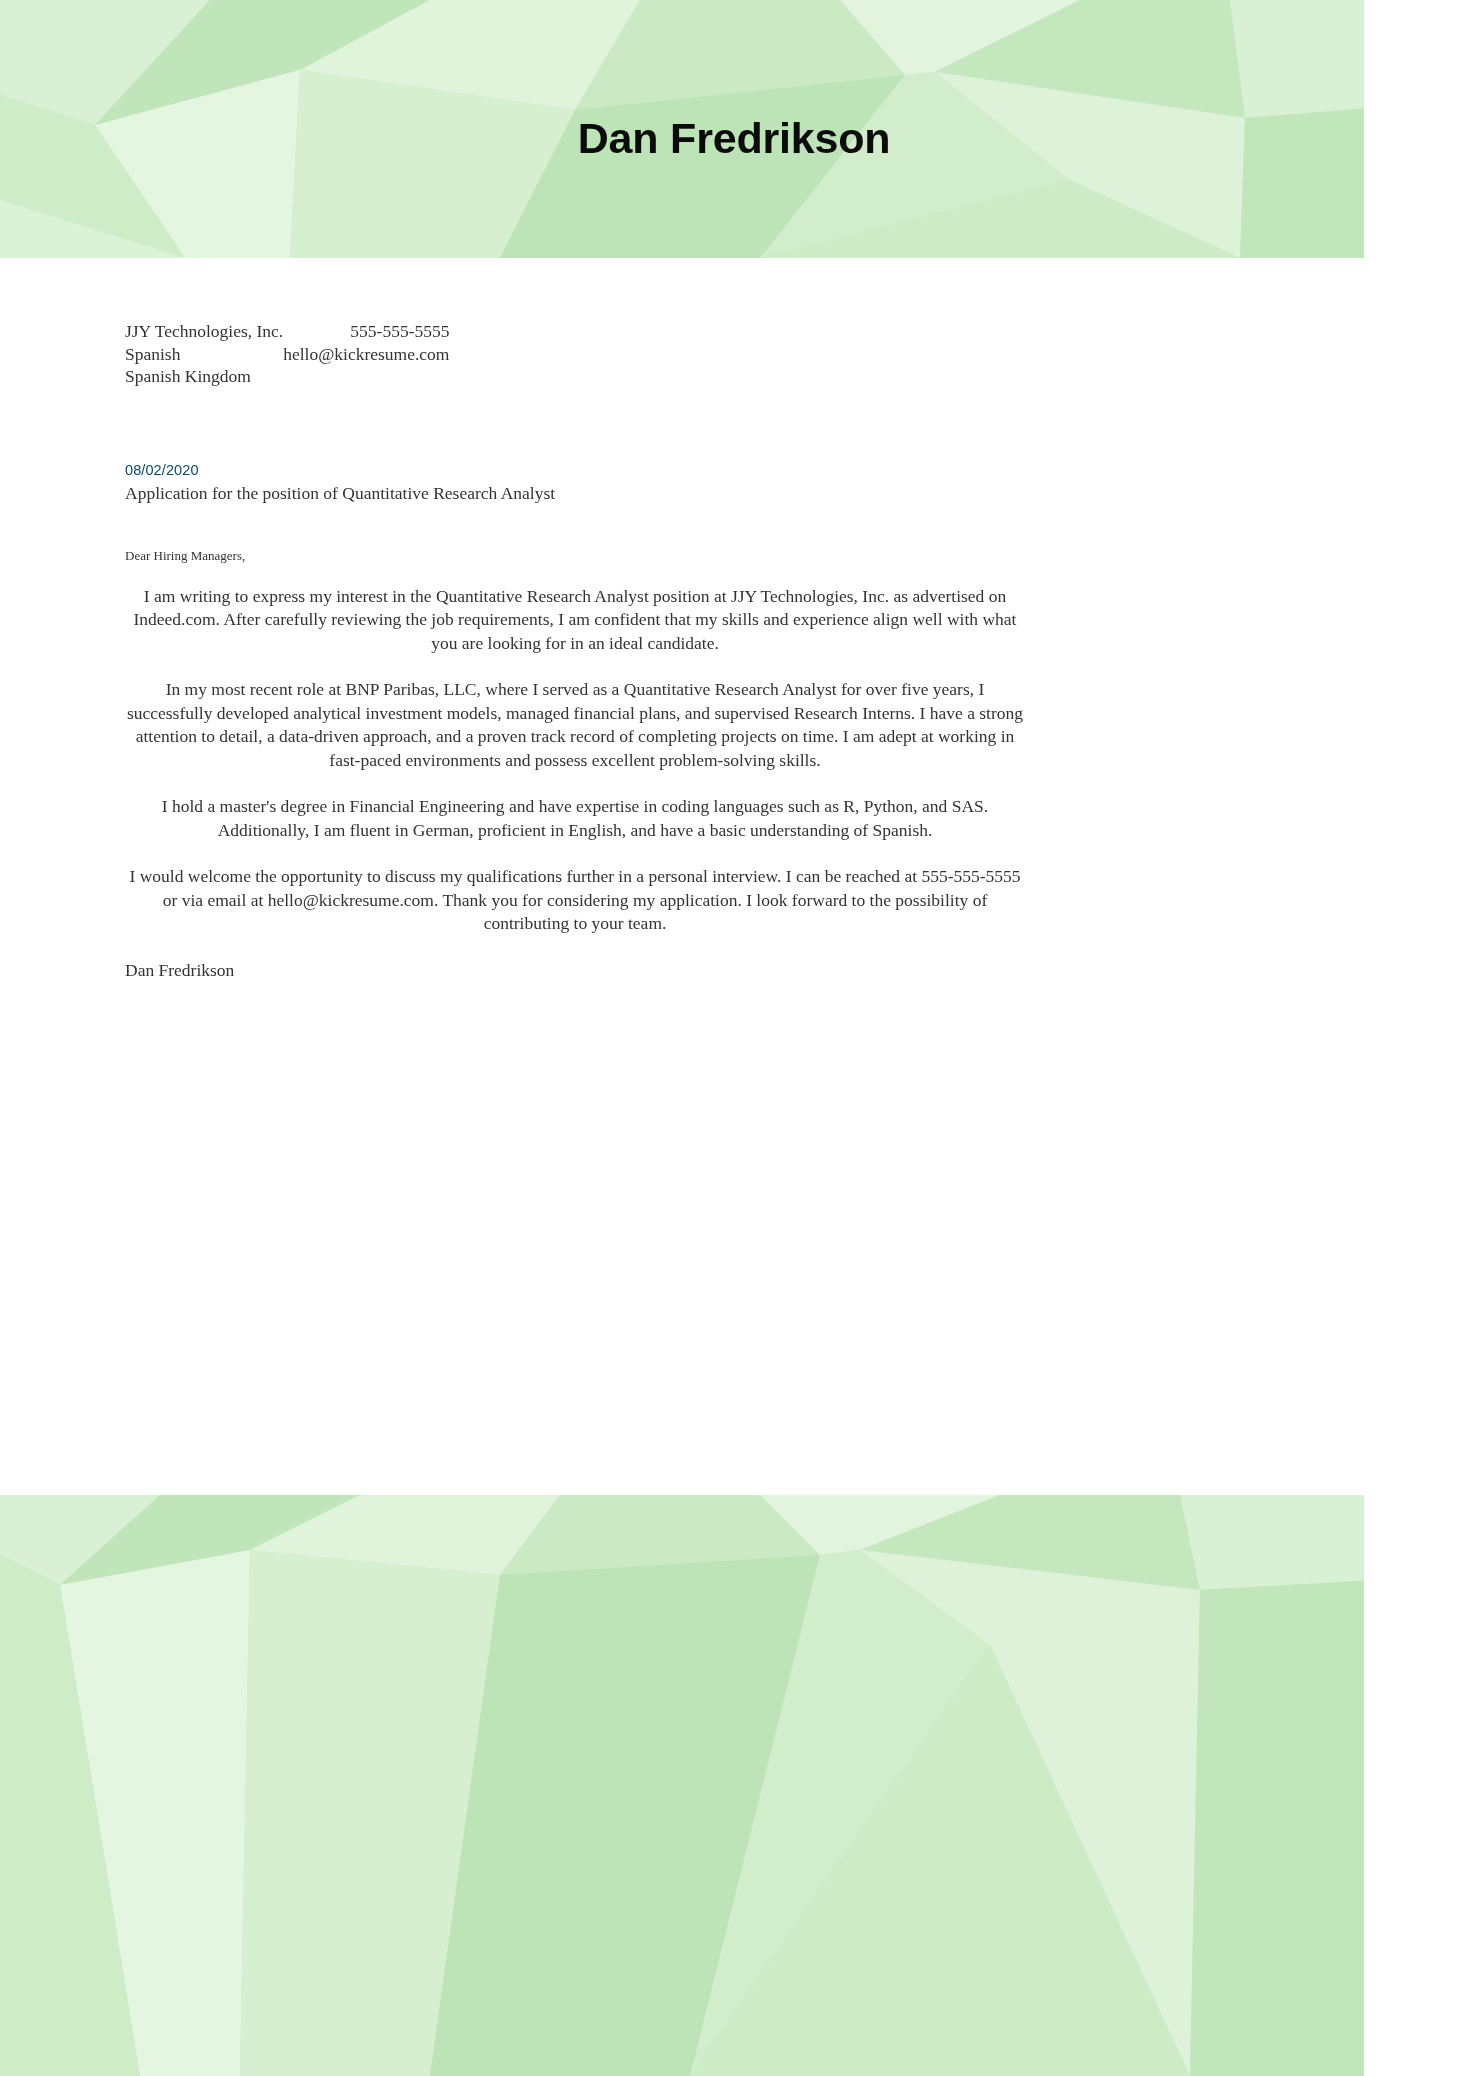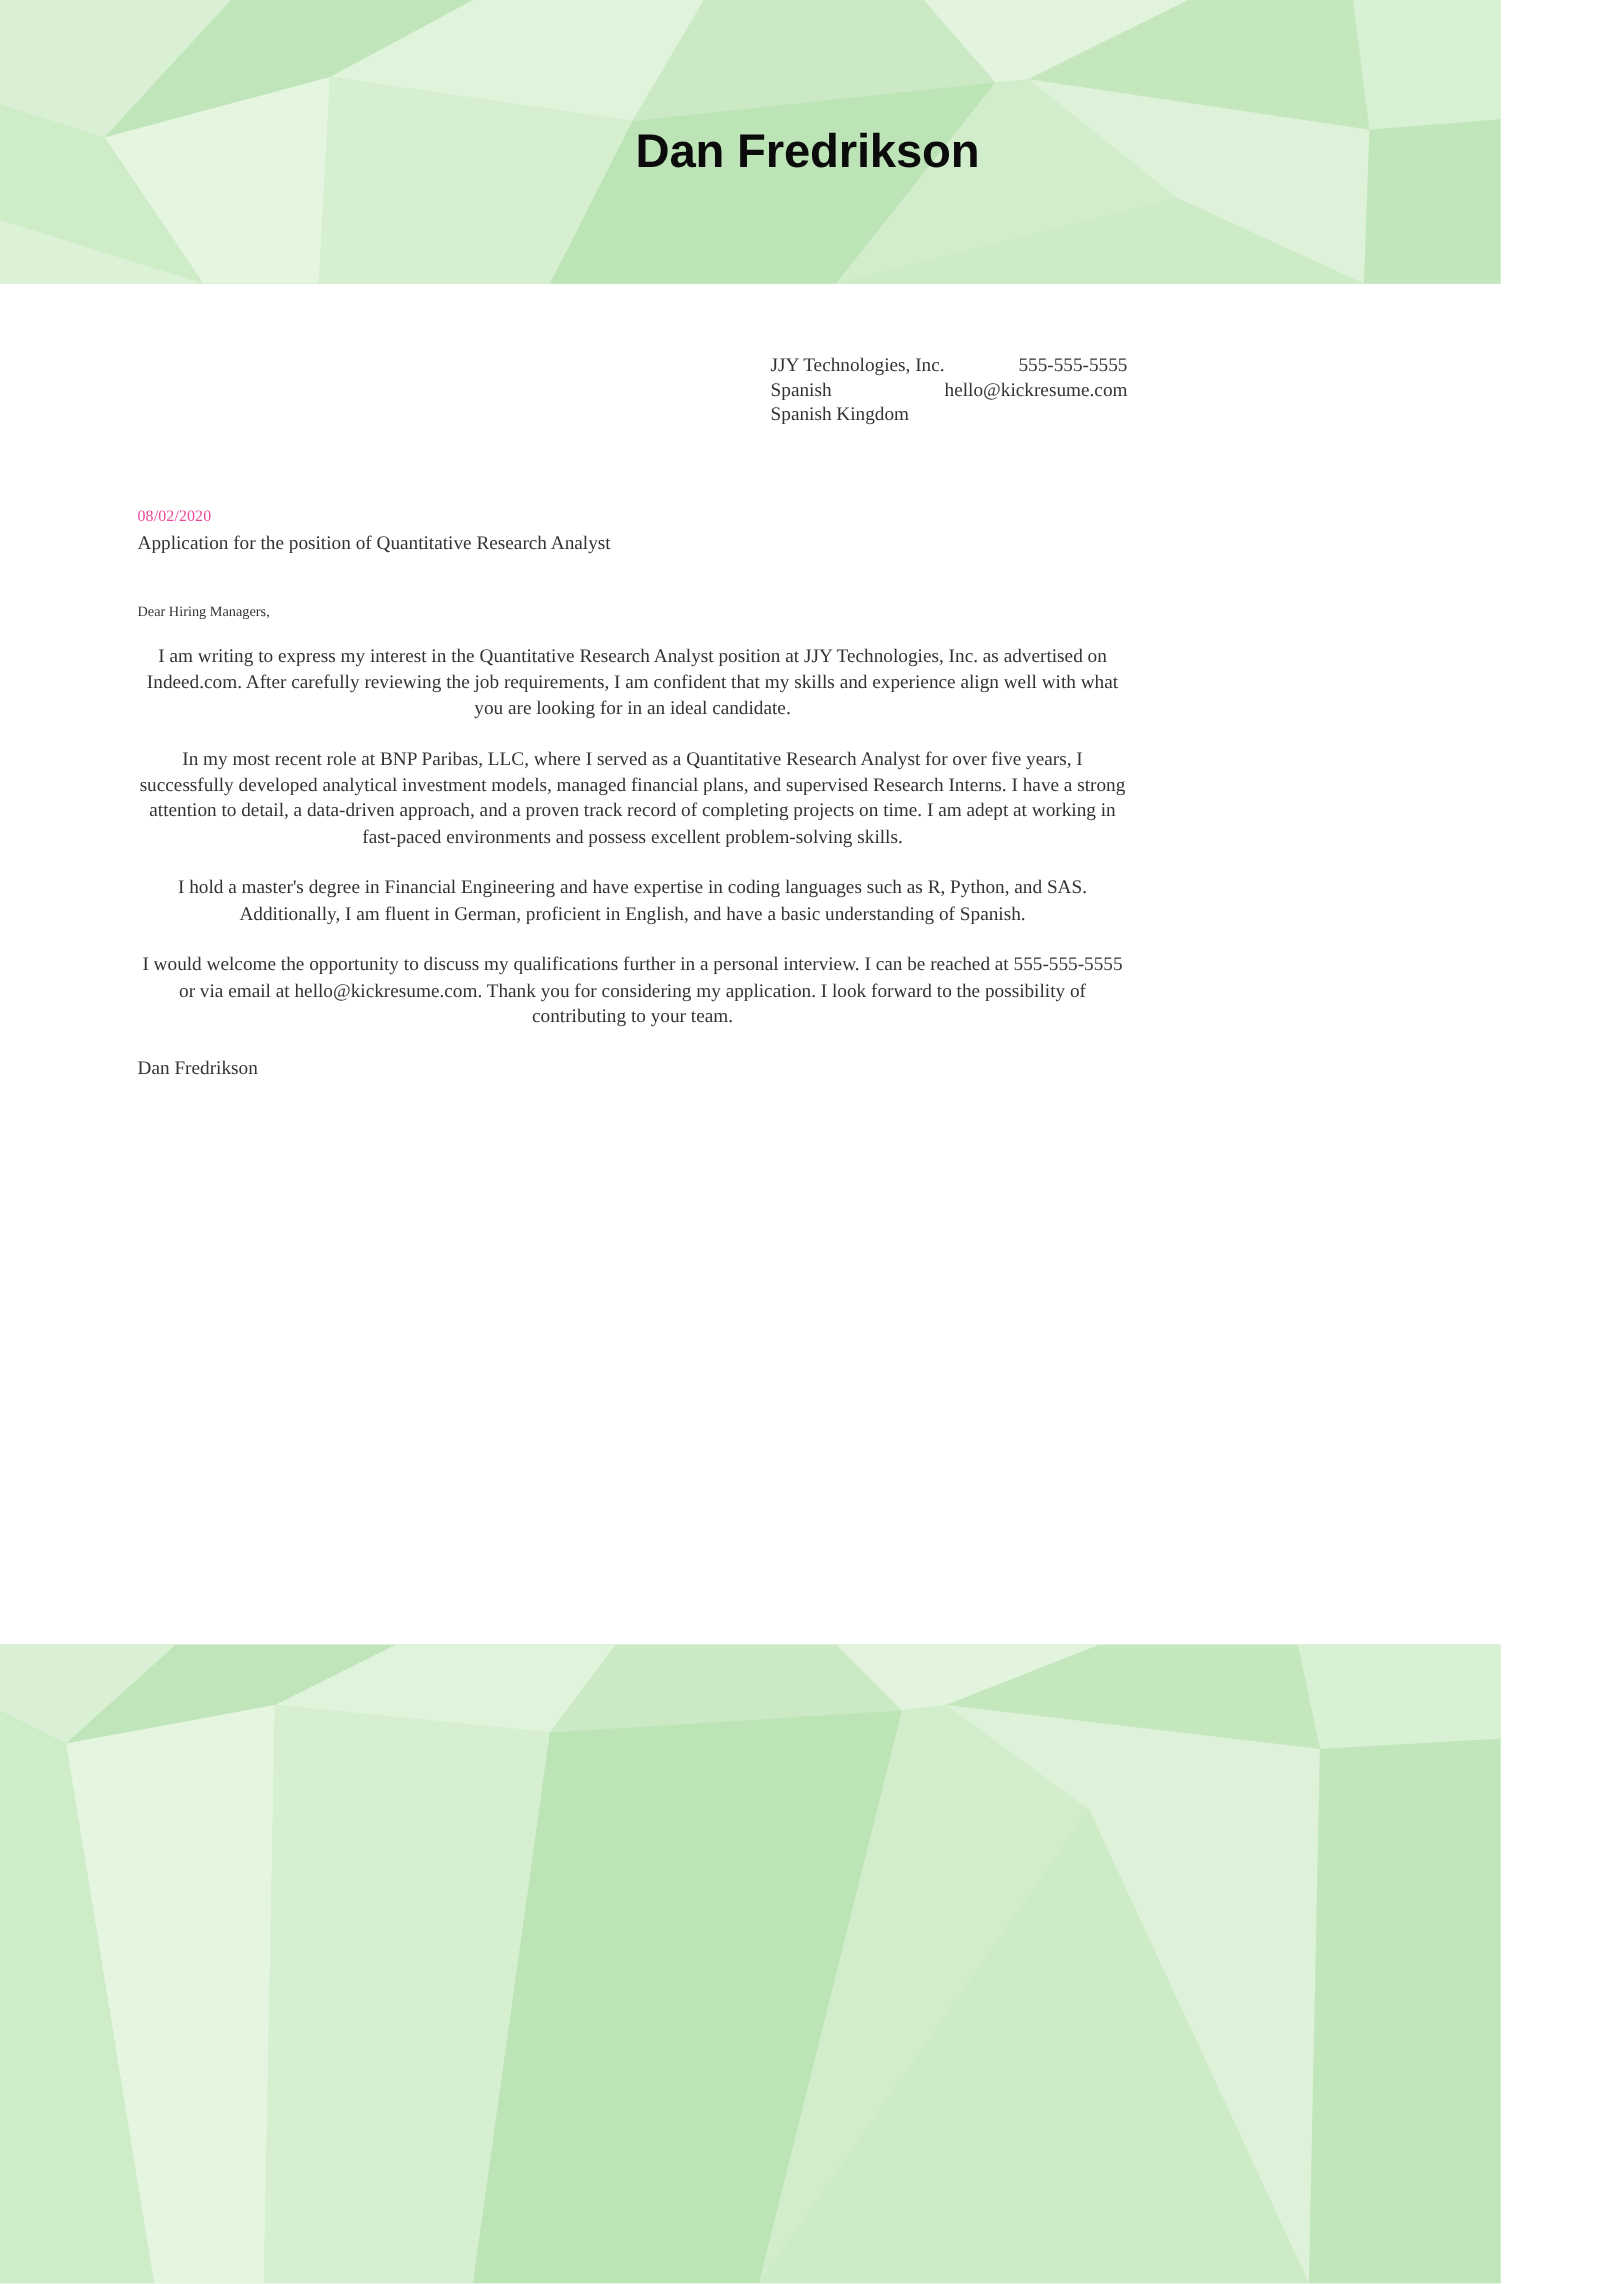--- a/index.html
+++ b/index.html
@@ -74,44 +74,44 @@
   .body-area {
     position: absolute;
     left: 125px;
     top: 258px;
     width: 900px;
     color: #333333;
   }
 
   .addr-row {
     display: flex;
-    justify-content: flex-end;
+    justify-content: flex-start;
     align-items: flex-start;
     padding-top: 62px;
     font-size: 17.5px;
     line-height: 22.5px;
   }
   .addr-left div,
   .addr-right div {
     white-space: nowrap;
   }
   .addr-right {
     text-align: right;
   }
 
   .meta-block {
     margin-top: 72px;
     font-size: 17.5px;
     line-height: 23px;
   }
   .meta-date {
-    font-family: Liberation Serif, serif;
+    font-family: Liberation Sans, sans-serif;
     font-size: 14.5px;
     letter-spacing: 0.1px;
-    color: #ec4899;
+    color: #0c4a6e;
     line-height: 20px;
   }
   .meta-subject {
     margin-top: 2px;
   }
 
   .salutation {
     margin-top: 39px;
     font-size: 13px;
     line-height: 23px;

